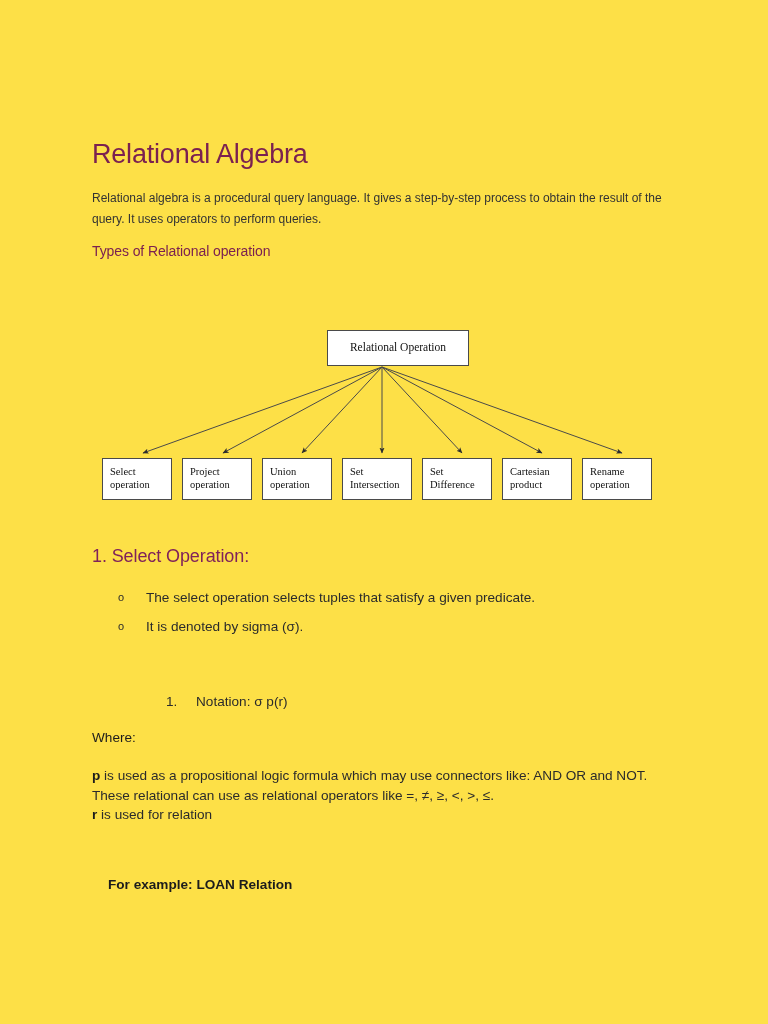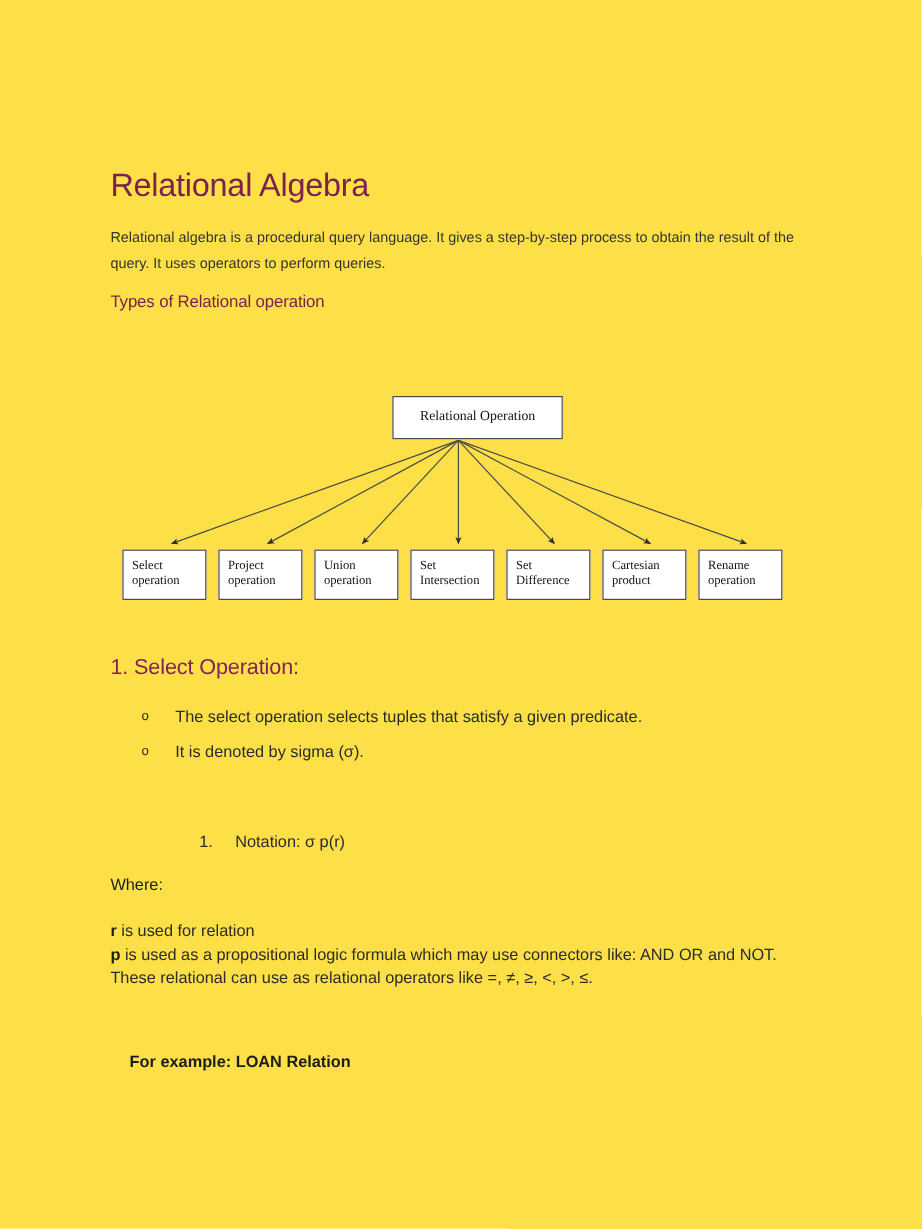--- a/index.html
+++ b/index.html
@@ -276,23 +276,23 @@
       <li>
         <span class="num">1.</span>
         <span>Notation:  σ p(r)</span>
       </li>
     </ol>
 
     <p class="where">Where:</p>
 
     <div class="defs">
       <span class="line">
+        <span class="sym">p</span><span> is used as a propositional logic formula which may use connectors like: AND OR and NOT. These relational can use as relational operators like =, ≠, ≥, &lt;, &gt;, ≤.</span>
+      </span>
+      <span class="line">
         <span class="sym">r</span><span> is used for relation</span>
       </span>
-      <span class="line">
-        <span class="sym">p</span><span> is used as a propositional logic formula which may use connectors like: AND OR and NOT. These relational can use as relational operators like =, ≠, ≥, &lt;, &gt;, ≤.</span>
-      </span>
     </div>
 
     <p class="example">For example: LOAN Relation</p>
 
   </div>
 </div>
 
 </body></html>

